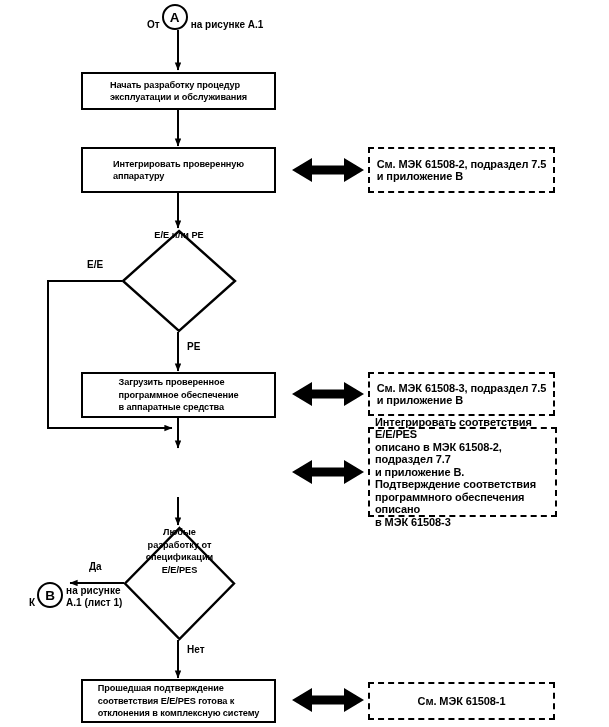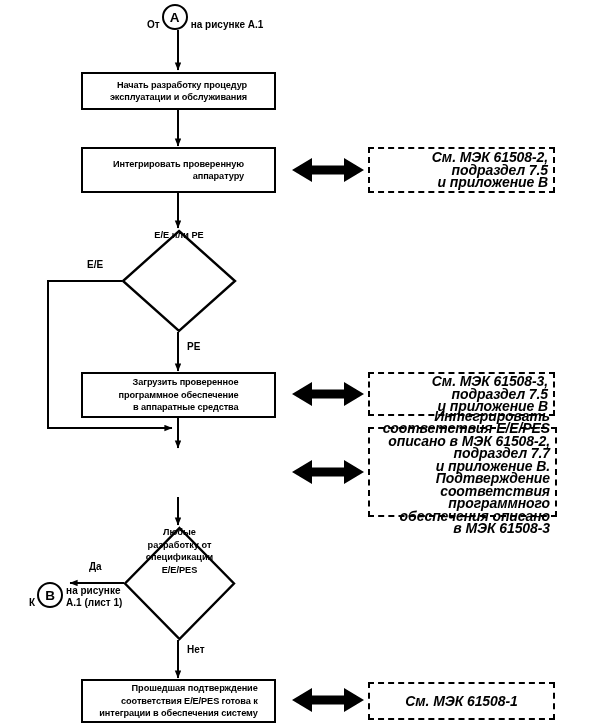--- a/index.html
+++ b/index.html
@@ -25,46 +25,45 @@
     width: 609px;
     height: 727px;
     pointer-events: none;
   }
   .node {
     position: absolute;
     box-sizing: border-box;
     display: flex;
     align-items: center;
     justify-content: center;
-    text-align: right;
+    text-align: left;
   }
   .process {
     border: 2px solid #000000;
     background: #ffffff;
     z-index: 3;
   }
   .process .txt {
     font-size: 9.2px;
     font-weight: bold;
     line-height: 12.5px;
     letter-spacing: -0.1px;
     padding: 0 4px;
   }
   .note {
     border: 2px dashed #000000;
     background: #ffffff;
     z-index: 3;
   }
   .note .txt {
-    font-size: 14px;
+    font-size: 11px;
     font-weight: bold;
     line-height: 12.5px;
     letter-spacing: -0.1px;
     padding: 0 5px;
-    font-style: italic;
   }
   .diamond-wrap {
     position: absolute;
     z-index: 3;
   }
   .diamond-wrap svg {
     position: absolute;
     left: 0;
     top: 0;
   }
@@ -255,21 +254,21 @@
     <span class="conn-post">
       <span>на рисунке</span>
       <span class="l2">A.1 (лист 1)</span>
     </span>
   </div>
 
   <div class="node process" style="left:81px; top:679px; width:195px; height:44px;">
     <div class="txt">
       <div>Прошедшая подтверждение</div>
       <div>соответствия E/E/PES готова к</div>
-      <div>интеграции в обеспечения систему</div>
+      <div>отклонения в комплексную систему</div>
     </div>
   </div>
 
   <div class="node note" style="left:368px; top:682px; width:187px; height:38px;">
     <div class="txt">
       <div>См. МЭК 61508-1</div>
     </div>
   </div>
 
 </div>

